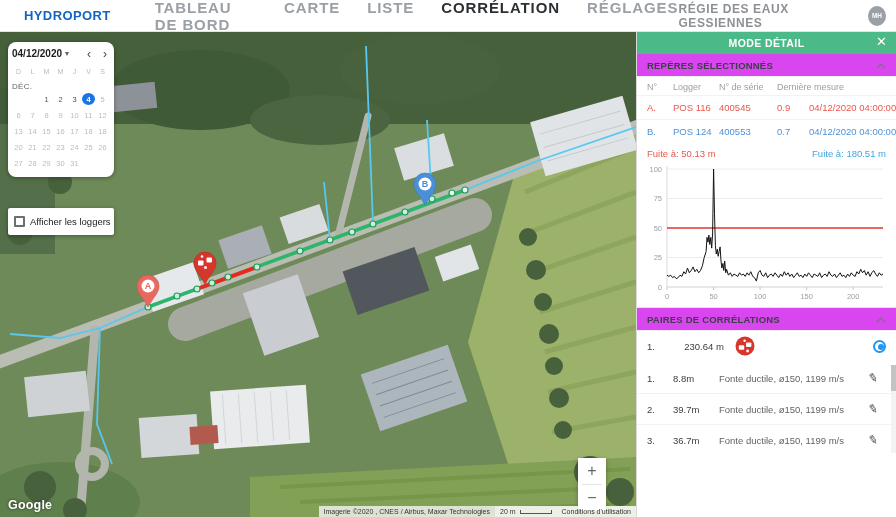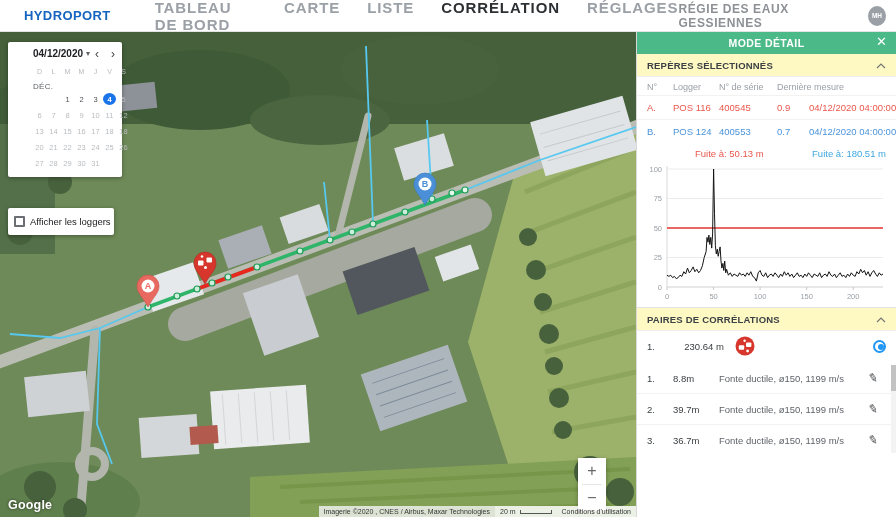--- a/index.html
+++ b/index.html
@@ -13,21 +13,21 @@
   .nav-item { font-size:15px; letter-spacing:.9px; color:#9aa0a6; font-weight:600; cursor:pointer; }
   .nav-item.active { color:#2d3033; font-weight:700; }
   .org { margin-left:auto; font-size:12px; letter-spacing:.6px; color:#8d9196; font-weight:600; }
   .avatar { width:20px; height:20px; border-radius:50%; background:#9aa0a6; color:#fff; font-size:6.5px; font-weight:700; display:flex; align-items:center; justify-content:center; margin:0 10px 0 10px; }
 
   
   .map { position:absolute; top:32px; left:0; width:636px; height:485px; overflow:hidden; background:#6e8a58; }
   .map svg.scene { position:absolute; top:0; left:0; }
 
   
-  .cal-card { position:absolute; top:10px; left:8px; width:114px; background:#fff; border-radius:2px; box-shadow:0 1px 4px rgba(0,0,0,.35); padding:6px 7px 8px 25px; z-index:5; }
+  .cal-card { position:absolute; top:10px; left:8px; width:106px; background:#fff; border-radius:8px; box-shadow:0 1px 4px rgba(0,0,0,.35); padding:6px 7px 8px 4px; z-index:5; }
   .cal-top { display:flex; align-items:center; }
   .cal-date { font-size:10px; font-weight:700; color:#202124; }
   .cal-caret { font-size:8px; color:#5f6368; margin-left:3px; cursor:pointer; }
   .cal-nav { margin-left:auto; display:flex; gap:12px; }
   .cal-nav span { font-size:12px; color:#444; cursor:pointer; line-height:10px; }
   .cal-dows, .cal-grid { display:grid; grid-template-columns:repeat(7,13px); gap:1px; margin-top:6px; }
   .cal-grid { margin-top:2px; row-gap:4px; }
   .cal-cell { width:13px; height:12px; font-size:7.5px; display:flex; align-items:center; justify-content:center; color:#5f6368; }
   .cal-dow { color:#b6babe; font-size:7px; }
   .cal-month { font-size:8px; color:#5f6368; margin-top:5px; letter-spacing:.3px; }
@@ -49,30 +49,30 @@
   .attrib .at { background:rgba(245,245,245,.8); padding:2px 5px; white-space:nowrap; }
   .attrib .scale { background:rgba(255,255,255,.85); padding:2px 5px; display:flex; align-items:center; gap:4px; }
   .scalebar { display:inline-block; width:32px; height:4px; border-left:1px solid #555; border-right:1px solid #555; border-bottom:1px solid #555; }
   .attrib .terms { background:rgba(255,255,255,.85); padding:2px 5px; white-space:nowrap; cursor:pointer; }
 
   
   .panel { position:absolute; top:32px; right:0; width:260px; height:485px; background:#fff; border-left:1px solid #d8d8d8; overflow:hidden; z-index:20; }
   .panel-head { height:22px; background:#4cba88; color:#fff; display:flex; align-items:center; justify-content:center; position:relative; }
   .panel-head .t { font-size:10.5px; font-weight:700; letter-spacing:.4px; }
   .panel-head .x { position:absolute; right:9px; top:2px; font-size:13px; cursor:pointer; }
-  .sec-head { display:flex; align-items:center; justify-content:space-between; padding:6px 10px 5px 10px; border-top:1px solid #e3e3e3; border-bottom:1px solid #efefef; background:#fef9c3; }
+  .sec-head { display:flex; align-items:center; justify-content:space-between; padding:6px 10px 5px 10px; border-top:1px solid #e3e3e3; border-bottom:1px solid #efefef; background:#d946ef; }
   .sec-head .t { font-size:9.5px; font-weight:700; color:#3b4045; letter-spacing:.2px; }
   .chev { flex:none; cursor:pointer; }
 
   .tbl-head { display:grid; grid-template-columns:26px 46px 58px 1fr; padding:5px 10px 3px 10px; color:#9aa0a6; font-size:9px; }
   .rep-row { display:grid; grid-template-columns:26px 46px 58px 32px 1fr; padding:6px 10px; font-size:9.5px; border-top:1px solid #f2f2f2; align-items:center; }
   .rep-row div:last-child { white-space:nowrap; }
 
   .fuites { display:flex; justify-content:space-between; padding:5px 10px 0 10px; font-size:9.5px; font-weight:400; }
-  .fuite-a { color:#e9564c;margin-left:48px; }
+  .fuite-a { color:#e9564c; }
   .fuite-b { color:#3ea6e0; }
   #chart { display:block; margin:2px auto 2px auto; }
 
   .pair-row { display:flex; align-items:center; padding:5px 10px 7px 10px; font-size:9.5px; color:#3c4043; }
   .pair-row .idx { width:26px; }
   .pair-row .dist { width:62px;text-align:center; }
   .radio { margin-left:auto; width:13px; height:13px; border:2px solid #2196f3; border-radius:50%; position:relative; cursor:pointer; }
   .radio::after { content:""; position:absolute; left:2.5px; top:2.5px; width:6px; height:6px; border-radius:50%; background:#2196f3; }
 
   .cond-wrap { position:relative; }

